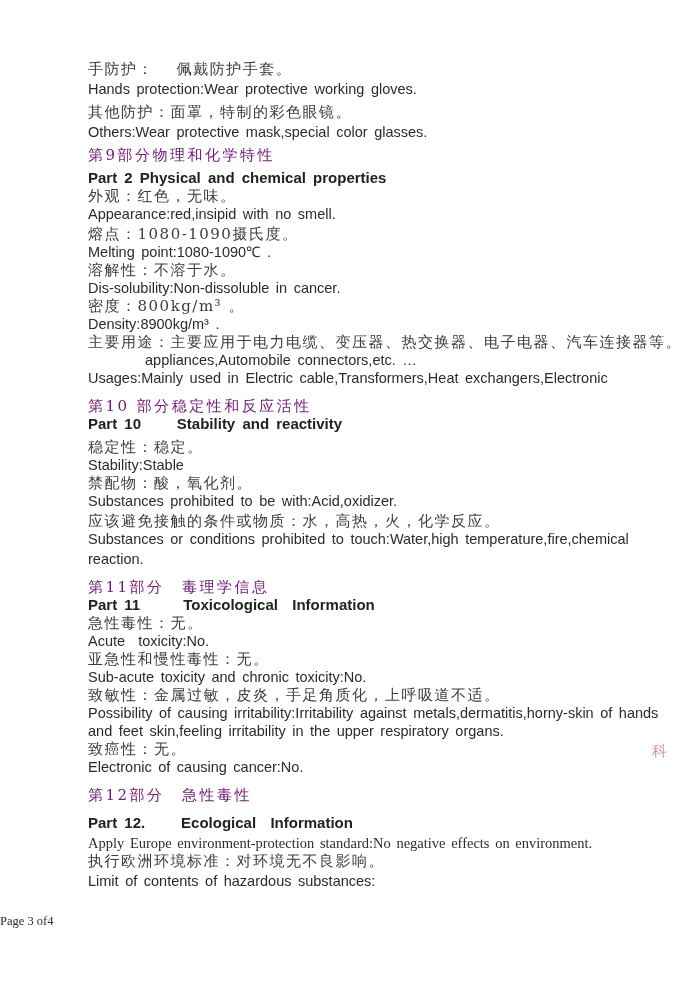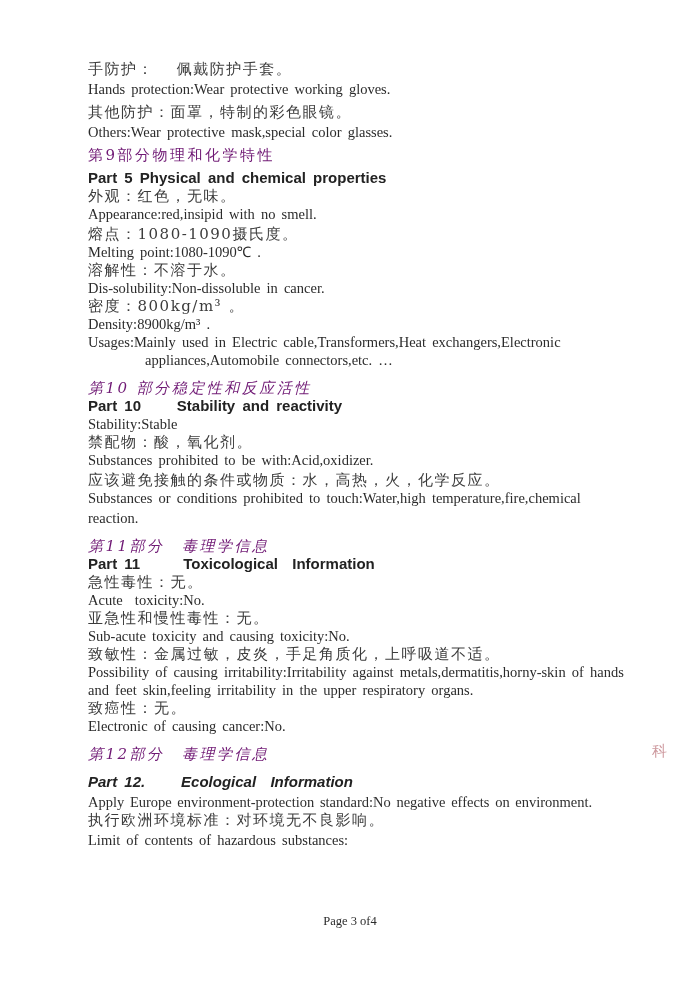--- a/index.html
+++ b/index.html
@@ -21,21 +21,21 @@
     color: #3c3c3c;
   }
   .zh-heading {
     font-family: "DejaVu Serif", serif;
     font-size: 15px;
     line-height: 18px;
     letter-spacing: 2.5px;
     color: #701a75;
   }
   .en {
-    font-family: Liberation Serif, serif;
+    font-family: Liberation Sans, sans-serif;
     font-size: 14.5px;
     line-height: 18px;
     word-spacing: 2.5px;
     color: #2b2b2b;
   }
   .en-heading {
     font-family: "Liberation Sans", sans-serif;
     font-size: 15px;
     font-weight: bold;
     line-height: 18px;
@@ -45,82 +45,84 @@
   .en-serif {
     font-family: "Liberation Serif", serif;
     font-size: 14.5px;
     line-height: 18px;
     word-spacing: 2px;
     color: #2e2e2e;
   }
   .indent { padding-left: 57px; }
   .sp-small  { margin-top: 2px; }
   .sp-medium { margin-top: 5px; }
-  .sp-large  { margin-top: 10px; font-style: italic; }
+  .sp-large  { margin-top: 10px; }
   .watermark {
     position: absolute;
     left: 652px;
     top: 742px;
     font-family: "DejaVu Serif", serif;
     font-size: 15px;
     color: #c4868c;
     opacity: 0.85;
   }
   .footer {
     position: absolute;
     top: 914px;
     left: 0;
     right: 0;
-    text-align: center;
+    text-align: left;
     font-family: "Liberation Serif", serif;
     font-size: 12.5px;
     color: #2b2b2b;
   }
 </style>
 </head>
 <body>
 
 <div class="page">
   <div id="doc-lines">
       <p class="line zh">手防护：　 佩戴防护手套。</p>
       <p class="line en sp-small">Hands protection:Wear protective working gloves.</p>
       <p class="line zh sp-medium">其他防护：面罩，特制的彩色眼镜。</p>
       <p class="line en sp-small">Others:Wear protective mask,special color glasses.</p>
       <p class="line zh-heading sp-medium">第9部分物理和化学特性</p>
-      <p class="line en-heading sp-medium">Part 5 Physical and chemical properties</p>
+      <p class="line en-heading sp-medium">Part 2 Physical and chemical properties</p>
       <p class="line zh">外观：红色，无味。</p>
       <p class="line en">Appearance:red,insipid with no smell.</p>
       <p class="line zh sp-small">熔点：1080-1090摄氏度。</p>
       <p class="line en">Melting point:1080-1090℃ .</p>
       <p class="line zh">溶解性：不溶于水。</p>
       <p class="line en">Dis-solubility:Non-dissoluble in cancer.</p>
       <p class="line zh">密度：800kg/m³ 。</p>
       <p class="line en">Density:8900kg/m³ .</p>
+      <p class="line zh">主要用途：主要应用于电力电缆、变压器、热交换器、电子电器、汽车连接器等。</p>
+      <p class="line en indent">appliances,Automobile connectors,etc. …</p>
       <p class="line en">Usages:Mainly used in Electric cable,Transformers,Heat exchangers,Electronic</p>
-      <p class="line en indent">appliances,Automobile connectors,etc. …</p>
       <p class="line zh-heading sp-large">第10 部分稳定性和反应活性</p>
       <p class="line en-heading">Part 10     Stability and reactivity</p>
+      <p class="line zh sp-medium">稳定性：稳定。</p>
       <p class="line en">Stability:Stable</p>
       <p class="line zh">禁配物：酸，氧化剂。</p>
       <p class="line en">Substances prohibited to be with:Acid,oxidizer.</p>
       <p class="line zh sp-small">应该避免接触的条件或物质：水，高热，火，化学反应。</p>
       <p class="line en">Substances or conditions prohibited to touch:Water,high temperature,fire,chemical</p>
       <p class="line en sp-small">reaction.</p>
       <p class="line zh-heading sp-large">第11部分　毒理学信息</p>
       <p class="line en-heading">Part 11      Toxicological  Information</p>
       <p class="line zh">急性毒性：无。</p>
       <p class="line en">Acute  toxicity:No.</p>
       <p class="line zh">亚急性和慢性毒性：无。</p>
-      <p class="line en">Sub-acute toxicity and causing toxicity:No.</p>
+      <p class="line en">Sub-acute toxicity and chronic toxicity:No.</p>
       <p class="line zh">致敏性：金属过敏，皮炎，手足角质化，上呼吸道不适。</p>
       <p class="line en">Possibility of causing irritability:Irritability against metals,dermatitis,horny-skin of hands</p>
       <p class="line en">and feet skin,feeling irritability in the upper respiratory organs.</p>
       <p class="line zh">致癌性：无。</p>
       <p class="line en">Electronic of causing cancer:No.</p>
-      <p class="line zh-heading sp-large">第12部分　毒理学信息</p>
+      <p class="line zh-heading sp-large">第12部分　急性毒性</p>
       <p class="line en-heading sp-large">Part 12.     Ecological  Information</p>
       <p class="line en-serif sp-small">Apply Europe environment-protection standard:No negative effects on environment.</p>
       <p class="line zh">执行欧洲环境标准：对环境无不良影响。</p>
       <p class="line en sp-small">Limit of contents of hazardous substances:</p>
     </div>
   <div class="watermark">科</div>
   <div class="footer">Page 3 of4</div>
 </div>
 
 </body></html>

